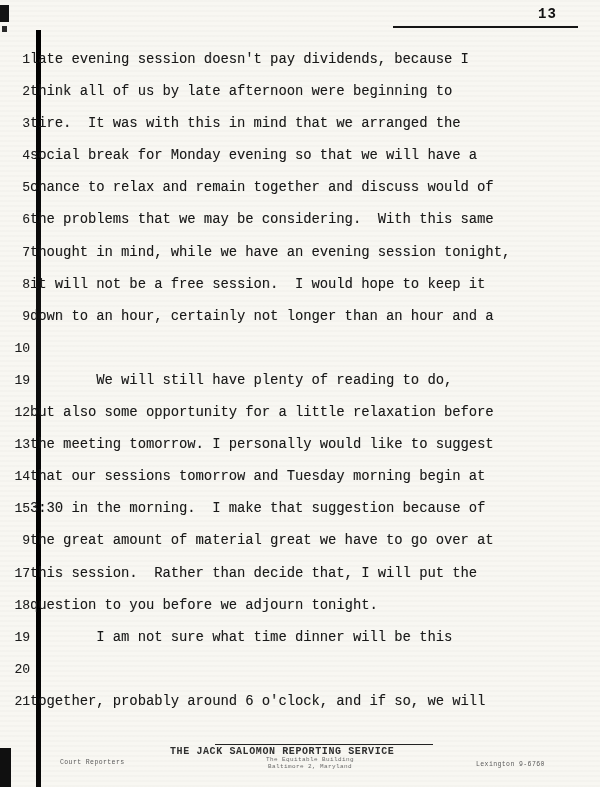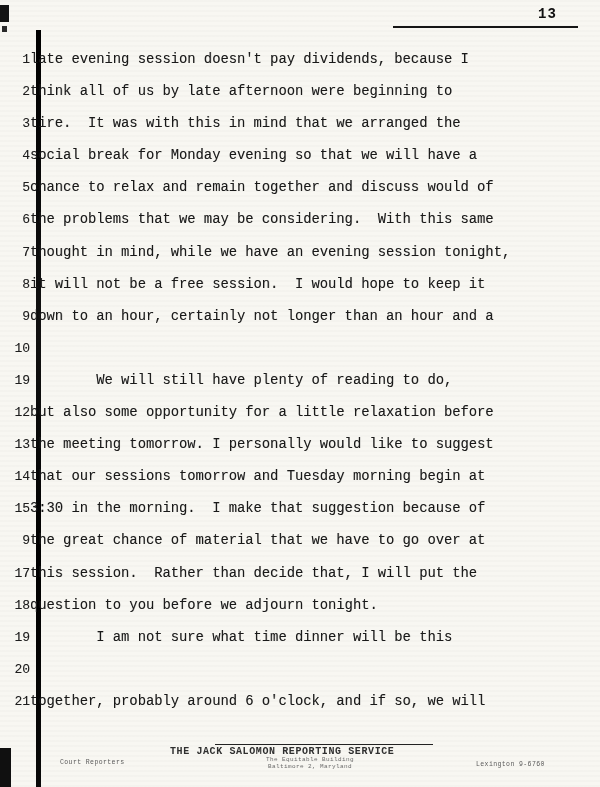--- a/index.html
+++ b/index.html
@@ -123,21 +123,21 @@
     <div class="row">
       <span class="ln">14</span>
       <span class="tx">that our sessions tomorrow and Tuesday morning begin at</span>
     </div>
     <div class="row">
       <span class="ln">15</span>
       <span class="tx">3:30 in the morning.  I make that suggestion because of</span>
     </div>
     <div class="row">
       <span class="ln">9</span>
-      <span class="tx">the great chance of material that we have to go over at</span>
+      <span class="tx">the great amount of material great we have to go over at</span>
     </div>
     <div class="row">
       <span class="ln">17</span>
       <span class="tx">this session.  Rather than decide that, I will put the</span>
     </div>
     <div class="row">
       <span class="ln">18</span>
       <span class="tx">question to you before we adjourn tonight.</span>
     </div>
     <div class="row">

